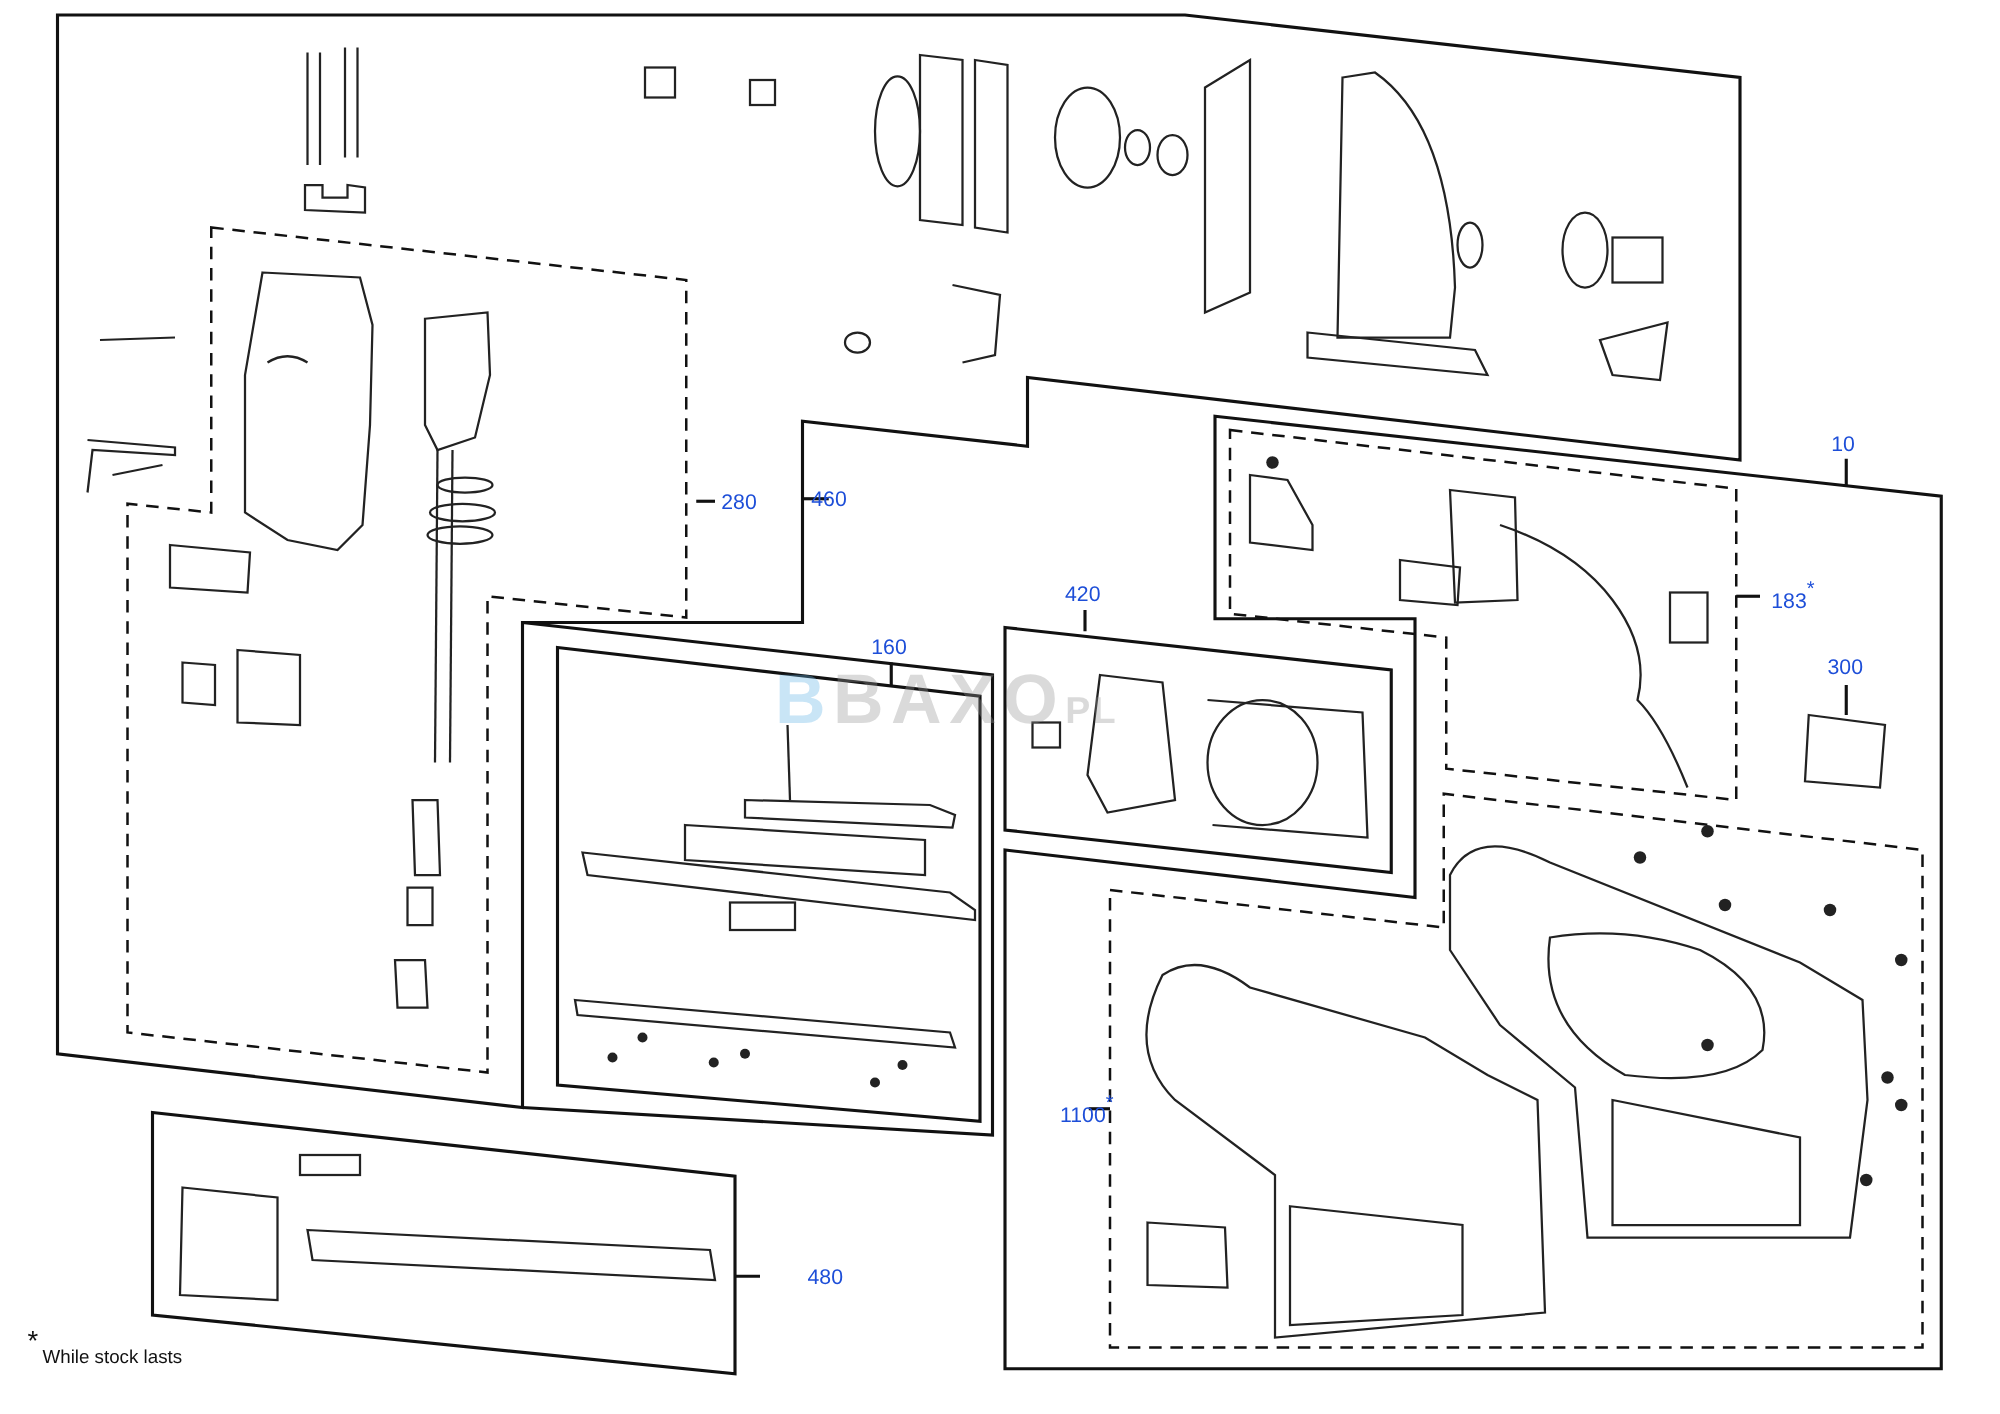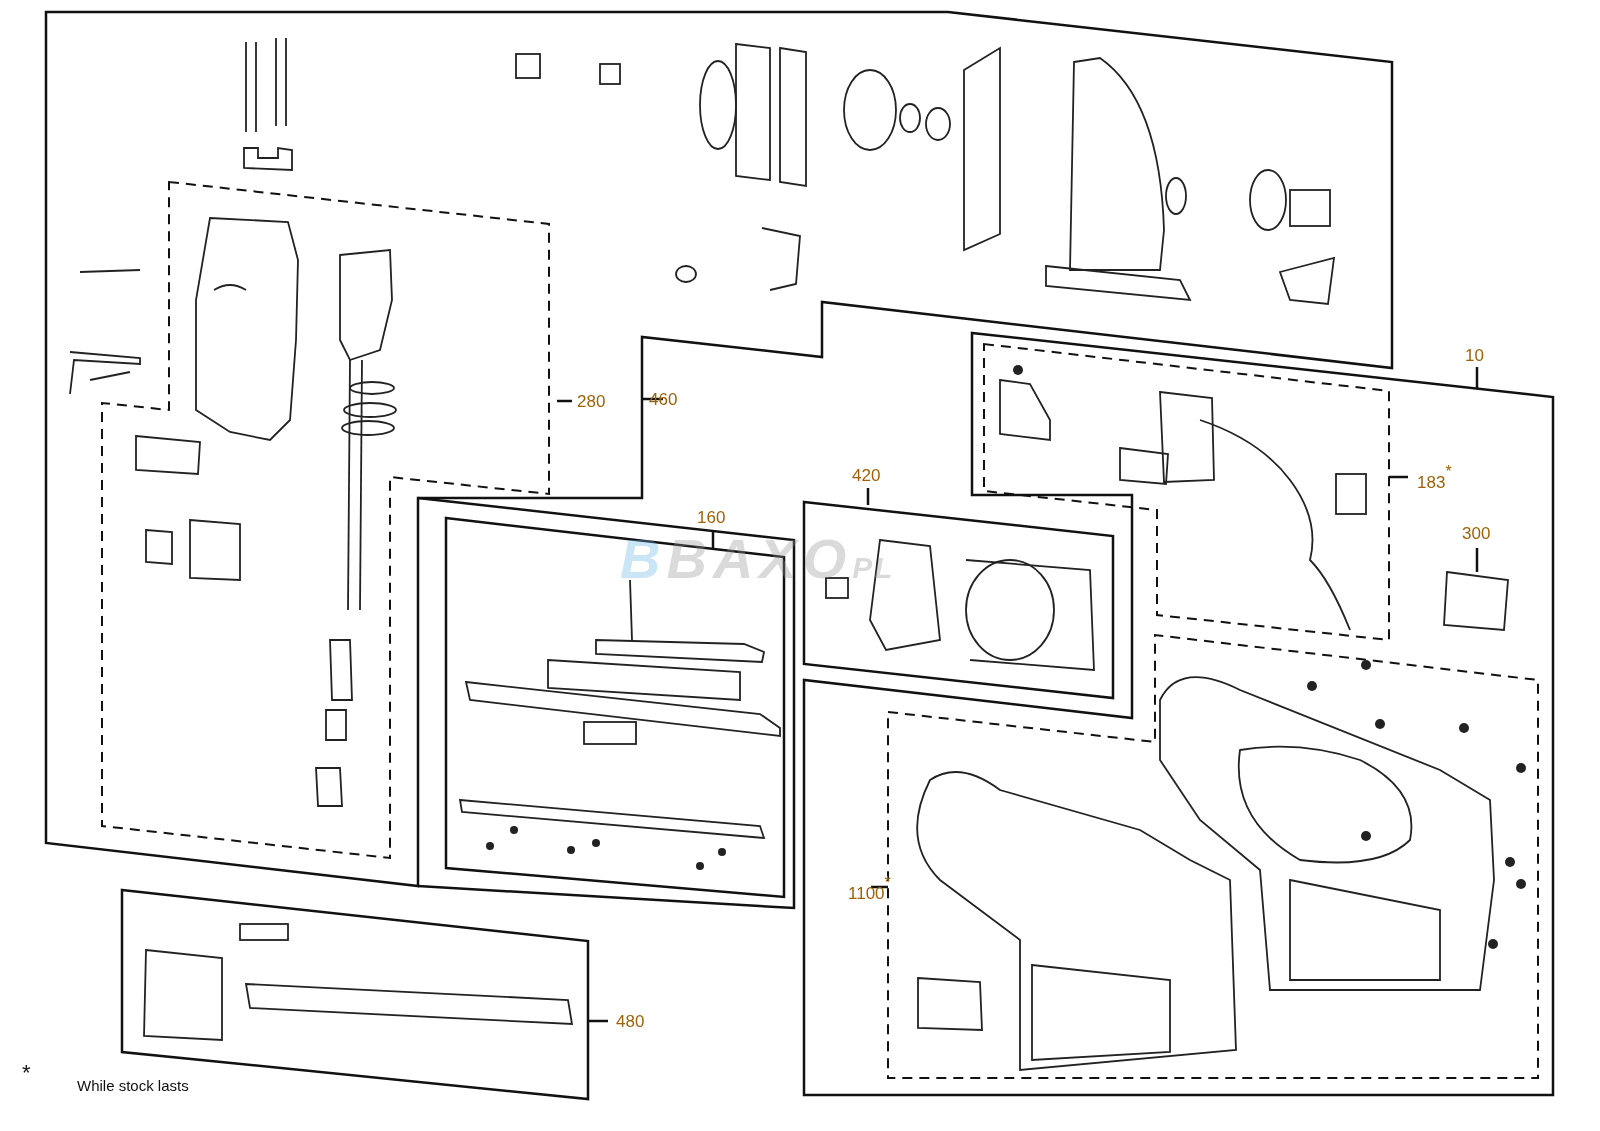--- a/index.html
+++ b/index.html
@@ -1,23 +1,23 @@
 <!DOCTYPE html>
 <html><head>
 <meta charset="utf-8">
 <style>
   html, body { margin:0; padding:0; background:#fff; }
   body { width:1600px; height:1131px; position:relative; overflow:hidden; font-family:"Liberation Sans", sans-serif; }
   svg.main { position:absolute; left:0; top:0; }
-  .lbl { position:absolute; font-size:17px; color:#a16207; line-height:1; white-space:nowrap; }
+  .lbl { position:absolute; font-size:17px; color:#1d4ed8; line-height:1; white-space:nowrap; }
   .lbl sup { font-size:16px; position:relative; top:-4px; }
   .note { position:absolute; left:22px; top:1066px; font-size:15px; color:#111; }
   .note .star { font-size:22px; position:absolute; left:0; top:-6px; }
-  .note .txt { position:absolute; left:12px; top:11px; white-space:nowrap;margin-left:43px; }
-  .wm { position:absolute; left:620px; top:526px; font-size:56px; font-weight:bold; color:rgba(150,150,150,0.35); letter-spacing:6px; white-space:nowrap;font-style:italic; }
+  .note .txt { position:absolute; left:12px; top:11px; white-space:nowrap; }
+  .wm { position:absolute; left:620px; top:526px; font-size:56px; font-weight:bold; color:rgba(150,150,150,0.35); letter-spacing:6px; white-space:nowrap; }
   .wm .logo { color:rgba(100,180,230,0.35); }
   .wm small { font-size:30px; letter-spacing:2px; }
 </style>
 </head>
 <body>
 
 <svg class="main" width="1600" height="1131" viewBox="0 0 1600 1131">
   <g fill="none" stroke="#111" stroke-width="2.5">
 
     <path d="M46,12 L948,12 L1392,62 L1392,368 L822,302 L822,357 L642,337 L642,498 L418,498 L418,886 L46,843 Z"></path>
@@ -149,19 +149,19 @@
   <span class="logo">B</span><span>BAXO</span><small>PL</small>
 </div>
 
 <span class="lbl" style="left:577px;top:393px">280</span>
 <span class="lbl" style="left:649px;top:391px">460</span>
 <span class="lbl" style="left:697px;top:509px">160</span>
 <span class="lbl" style="left:852px;top:467px">420</span>
 <span class="lbl" style="left:1465px;top:347px">10</span>
 <span class="lbl" style="left:1417px;top:468px"><span>183</span><sup>*</sup></span>
 <span class="lbl" style="left:1462px;top:525px">300</span>
-<span class="lbl" style="left:616px;top:1013px">480</span>
+<span class="lbl" style="left:646px;top:1013px">480</span>
 <span class="lbl" style="left:848px;top:879px"><span>1100</span><sup>*</sup></span>
 
 <div class="note">
   <span class="star">*</span>
   <span class="txt">While stock lasts</span>
 </div>
 
 </body></html>

